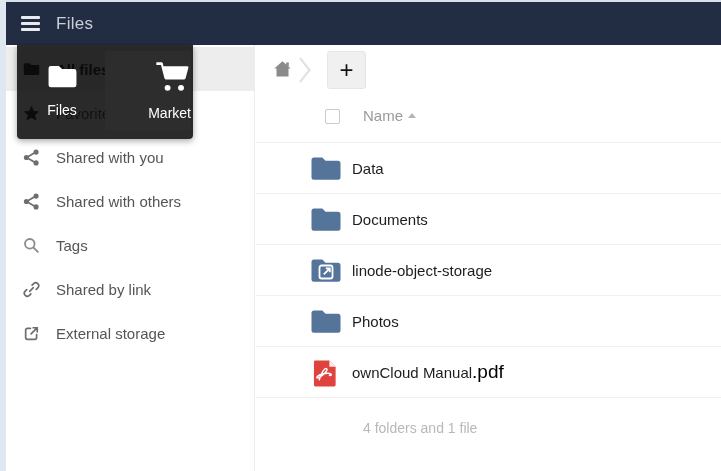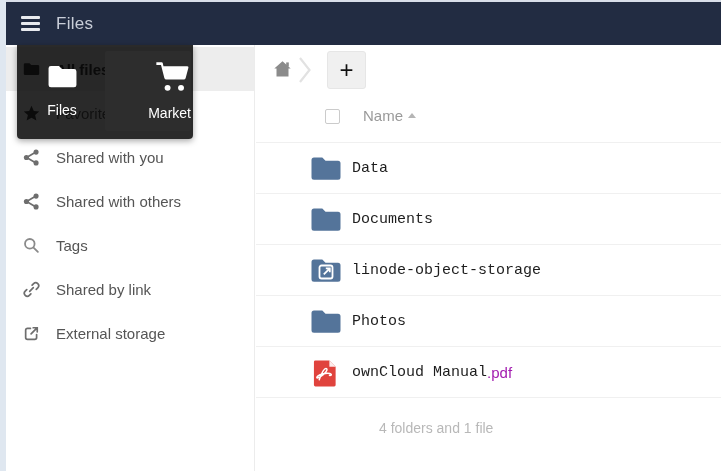--- a/index.html
+++ b/index.html
@@ -54,24 +54,24 @@
                 border:1px solid #cbcbcb; border-radius:2px; background:#fff; cursor:pointer; }
   .col-name { position:absolute; left:107px; top:62px; font-size:15px; color:#9a9a9a; cursor:pointer; }
   .sort-caret { position:absolute; left:152px; top:68px; width:0; height:0;
                 border-left:4px solid transparent; border-right:4px solid transparent;
                 border-bottom:5px solid #b5b5b5; }
 
   .rows { position:absolute; left:0; top:97px; width:465px; border-top:1px solid #f0f0f0; }
   .file-row { height:51px; display:flex; align-items:center; border-bottom:1px solid #f0f0f0;
               padding-left:54px; cursor:pointer; }
   .f-icon { width:32px; height:27px; margin-right:10px; flex:0 0 32px; }
-  .f-name { font-size:15px; color:#1d1d1d;font-family:Liberation Mono, monospace; }
-  .f-ext  { font-size:15px; color:#a21caf; }
-
-  .summary { position:absolute; left:107px; top:375px; font-size:14px; color:#b8b8b8;margin-left:16px; }
+  .f-name { font-size:15px; color:#1d1d1d; }
+  .f-ext  { font-size:19px; color:#000000; }
+
+  .summary { position:absolute; left:107px; top:375px; font-size:14px; color:#b8b8b8; }
 </style>
 </head>
 <body>
 
 <div class="page">
 
   <div class="gutter"></div>
 
   <header class="navbar">
     <button class="hamburger">

